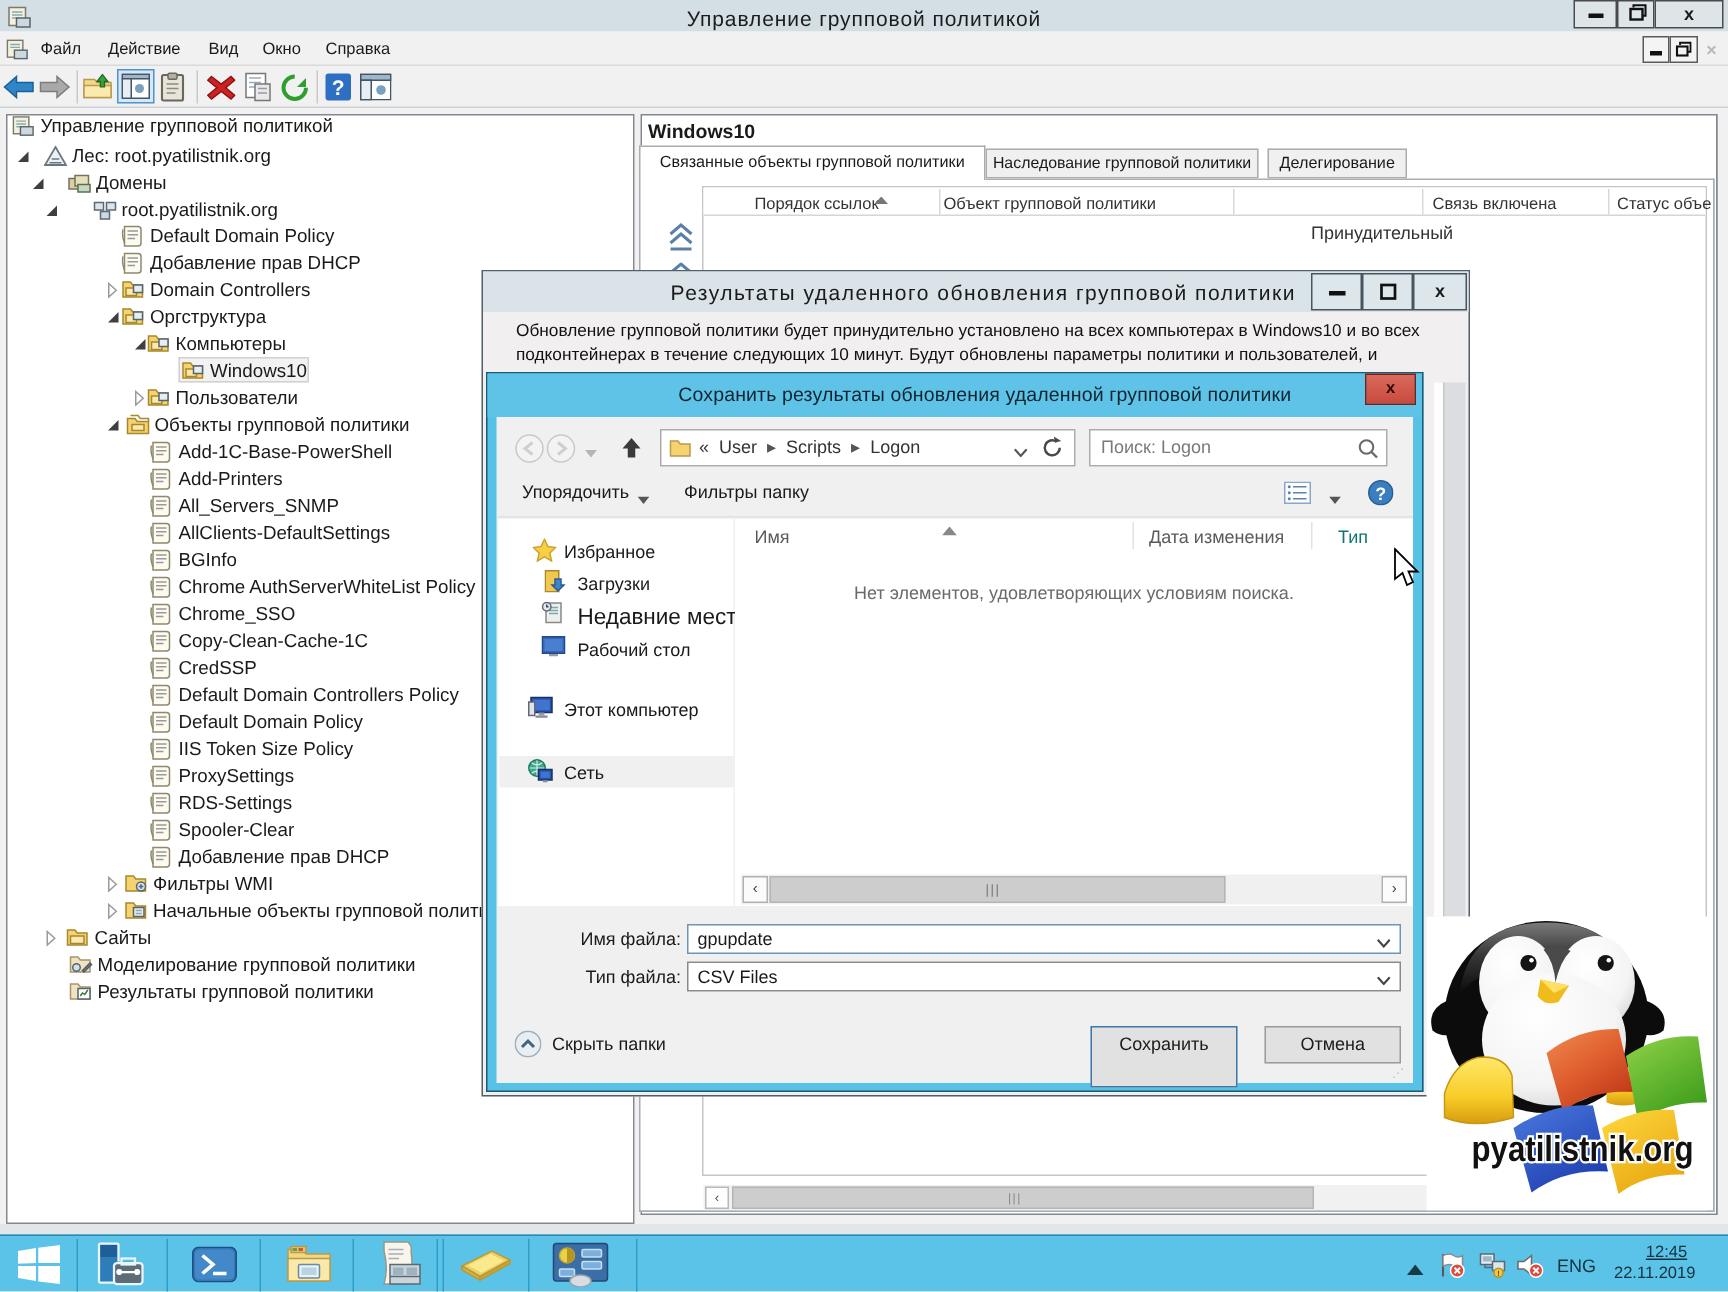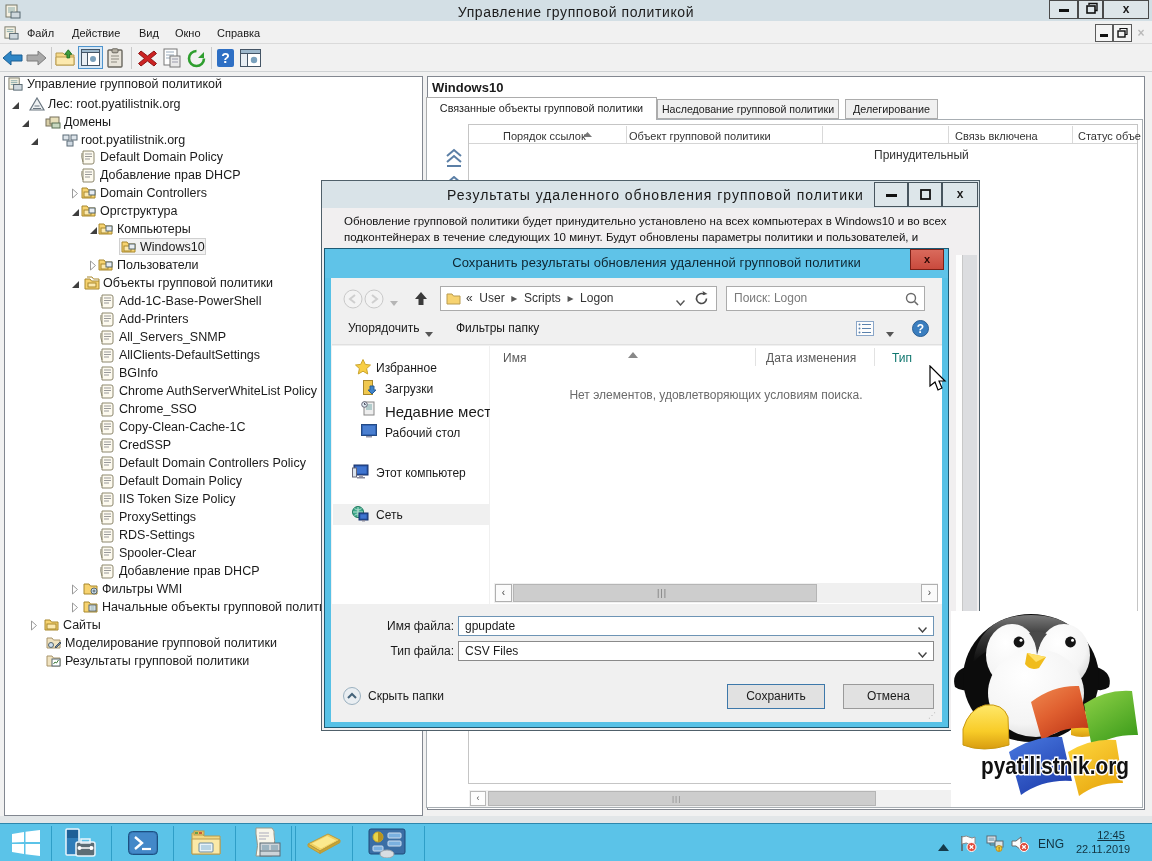--- a/index.html
+++ b/index.html
@@ -573,21 +573,21 @@
 <div class="abs" style="left:458px;top:641px;width:476px;height:20px;background:#fff;border:1px solid #8a8a8a;"></div>
 <div class="abs" style="left:465px;top:644px;font-size:12px;">CSV Files</div>
 <div class="abs" style="left:918px;top:648px;"><svg width="9" height="6" viewBox="0 0 9 6">
       <path d="M0.5 0.5 L4.5 5 L8.5 0.5" fill="none" stroke="#444" stroke-width="1.4"></path>
     </svg></div>
 <div class="abs" style="left:343px;top:687px;"><svg width="18" height="18" viewBox="0 0 18 18">
       <circle cx="9" cy="9" r="8.5" fill="#e9eef2" stroke="#9ab0bf"></circle>
       <path d="M5 11 L9 7 L13 11" fill="none" stroke="#44637a" stroke-width="2"></path>
     </svg></div>
 <div class="abs" style="left:368px;top:689px;font-size:12px;">Скрыть папки</div>
-<div class="abs" style="left:727px;top:684px;width:98px;height:25px;background:#e1e1e1;border:1px solid #3d78aa;text-align:center;line-height:23px;font-size:12px;">Сохранить</div>
+<div class="abs" style="left:727px;top:684px;width:98px;height:41px;background:#e1e1e1;border:1px solid #3d78aa;text-align:center;line-height:23px;font-size:12px;">Сохранить</div>
 <div class="abs" style="left:843px;top:684px;width:91px;height:25px;background:#e1e1e1;border:1px solid #9a9a9a;text-align:center;line-height:23px;font-size:12px;">Отмена</div>
 <div class="abs" style="left:928px;top:711px;color:#b5b5b5;font-size:8px;">⋰</div>
 
 <div class="abs" style="left:951px;top:611px;width:187px;height:197px;background:#fff;overflow:hidden;">
 <svg width="187" height="197" viewBox="0 0 187 197">
 <defs>
 <radialGradient id="belly" cx="0.38" cy="0.3" r="0.85">
           <stop offset="0" stop-color="#ffffff"></stop>
           <stop offset="0.65" stop-color="#f4f4f4"></stop>
           <stop offset="1" stop-color="#cfcfcf"></stop>

